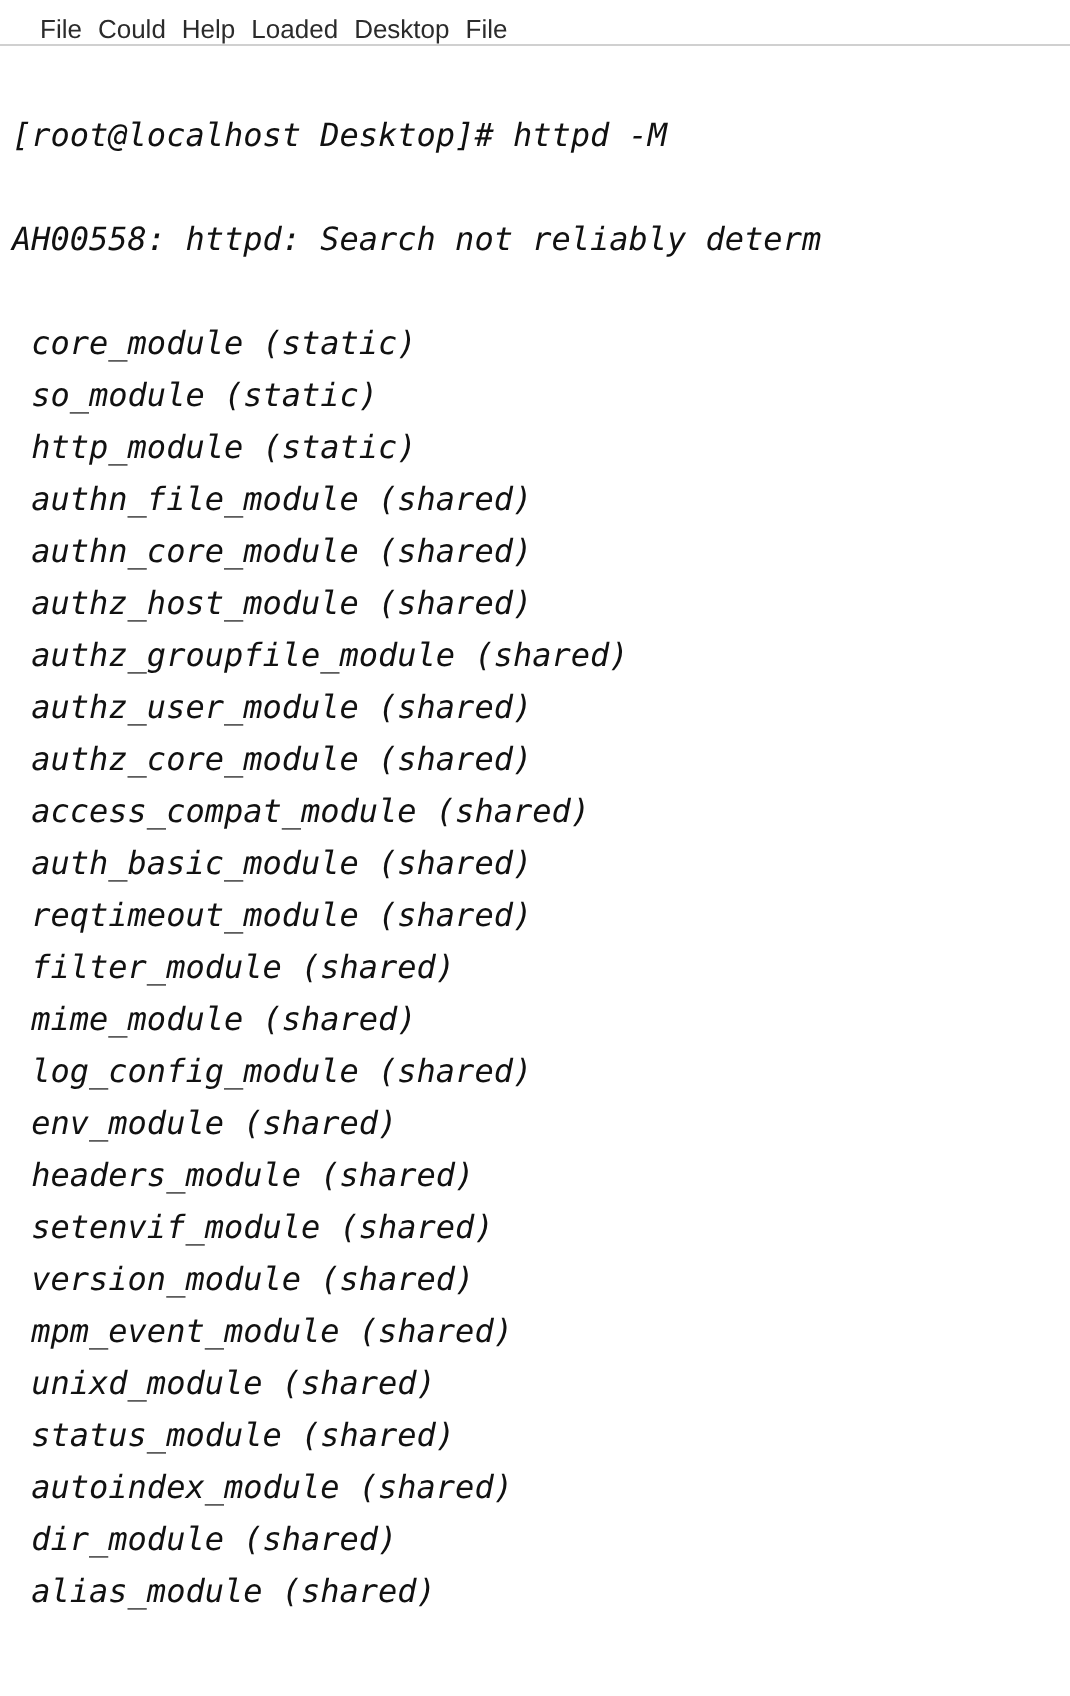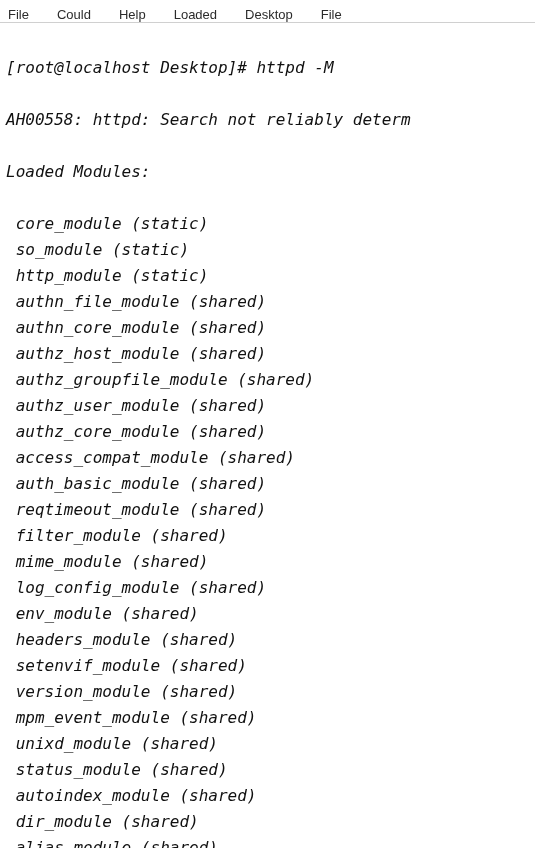--- a/index.html
+++ b/index.html
@@ -10,26 +10,26 @@
     }
     .window {
       width: 535px;
       height: 848px;
       background: #ffffff;
       position: relative;
       overflow: hidden;
     }
     .menubar {
       height: 22px;
-      padding: 0 8px;
+      padding: 0 20px;
       border-bottom: 1px solid #d0d0d0;
       font-size: 13px;
       color: #2b2b2b;
       display: flex;
-      gap: 28px;
+      gap: 8px;
       align-items: flex-end;
     }
     .menubar span {
       display: inline-block;
     }
     .term {
       font-family: "DejaVu Sans Mono", "Liberation Mono", monospace;
       font-size: 16px;
       line-height: 26px;
       color: #111;
@@ -48,17 +48,16 @@
     <span>Could</span>
     <span>Help</span>
     <span>Loaded</span>
     <span>Desktop</span>
     <span>File</span>
   </div>
 
   <div class="term">
 <div class="line">[root@localhost Desktop]# httpd -M</div>
 <div class="line">AH00558: httpd: Search not reliably determ</div>
-<div class="line">Loaded Modules:</div>
 <div id="modules-container"><div class="line"> core_module (static)</div><div class="line"> so_module (static)</div><div class="line"> http_module (static)</div><div class="line"> authn_file_module (shared)</div><div class="line"> authn_core_module (shared)</div><div class="line"> authz_host_module (shared)</div><div class="line"> authz_groupfile_module (shared)</div><div class="line"> authz_user_module (shared)</div><div class="line"> authz_core_module (shared)</div><div class="line"> access_compat_module (shared)</div><div class="line"> auth_basic_module (shared)</div><div class="line"> reqtimeout_module (shared)</div><div class="line"> filter_module (shared)</div><div class="line"> mime_module (shared)</div><div class="line"> log_config_module (shared)</div><div class="line"> env_module (shared)</div><div class="line"> headers_module (shared)</div><div class="line"> setenvif_module (shared)</div><div class="line"> version_module (shared)</div><div class="line"> mpm_event_module (shared)</div><div class="line"> unixd_module (shared)</div><div class="line"> status_module (shared)</div><div class="line"> autoindex_module (shared)</div><div class="line"> dir_module (shared)</div><div class="line"> alias_module (shared)</div></div>
 
   </div>
 </div>
 
 </body></html>

